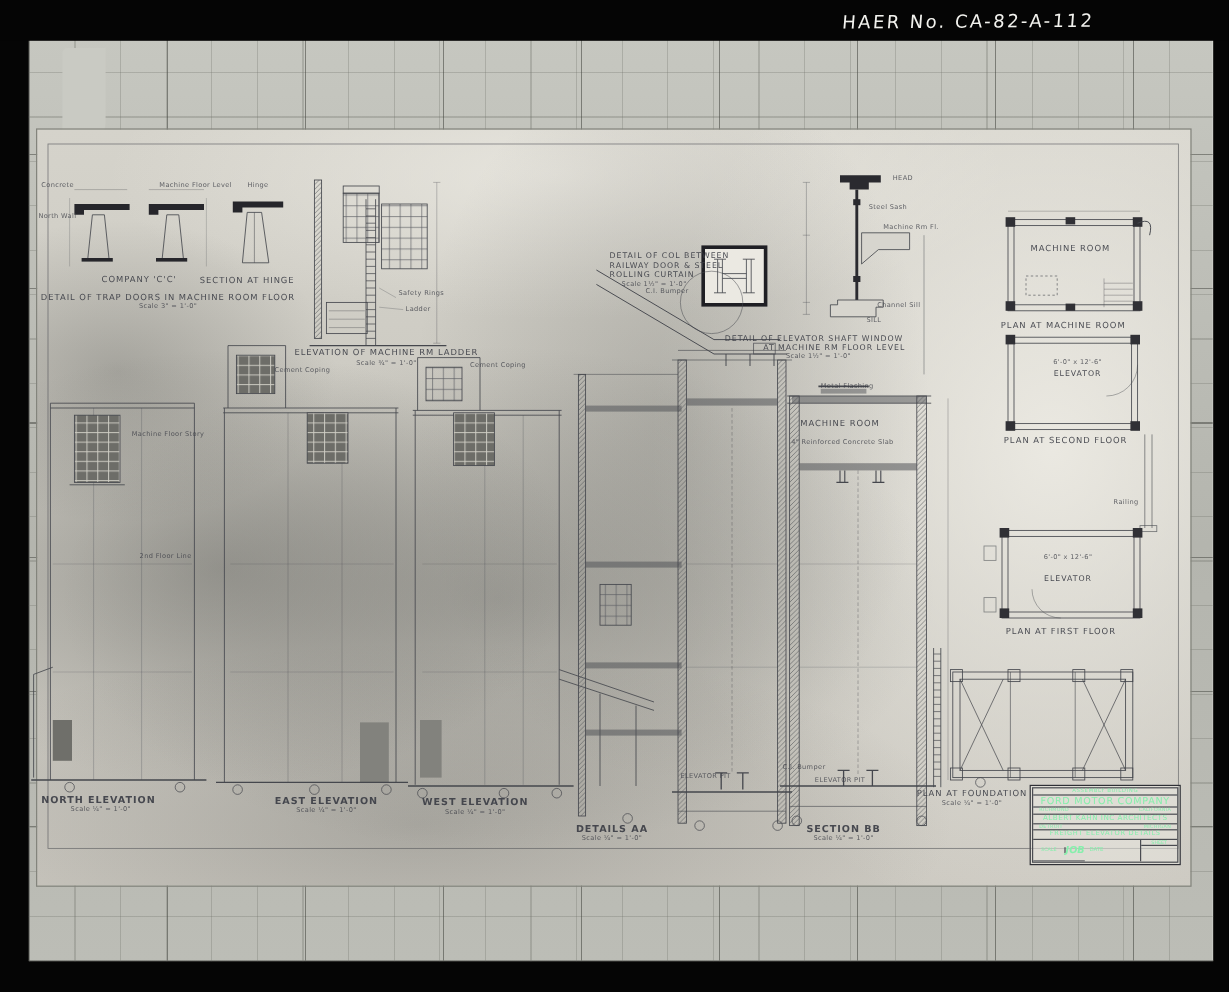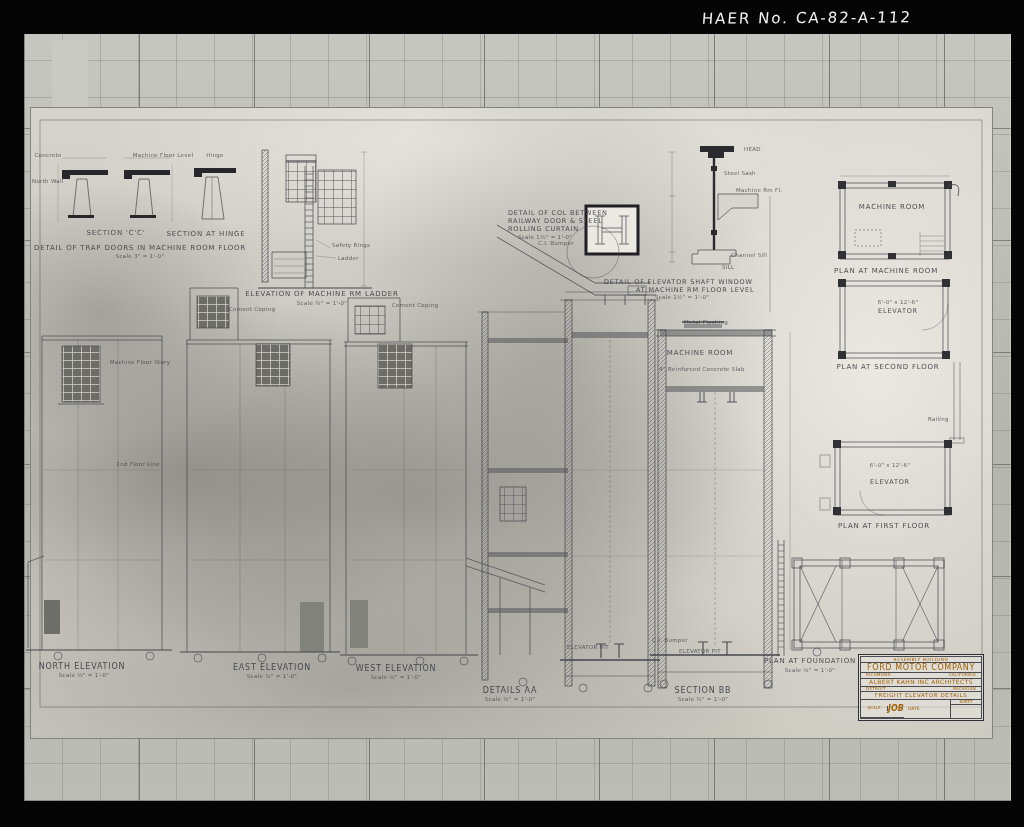--- a/index.html
+++ b/index.html
@@ -27,28 +27,28 @@
       radial-gradient(300px 420px at 55% 38%, rgba(106,106,102,.3), transparent 72%),
       radial-gradient(260px 180px at 7% 32%, rgba(88,88,84,.35), transparent 70%),
       radial-gradient(620px 210px at 33% 92%, rgba(96,96,92,.32), transparent 72%),
       radial-gradient(430px 520px at 88% 42%, rgba(240,238,231,.85), transparent 78%),
       radial-gradient(500px 160px at 45% 6%, rgba(238,236,229,.7), transparent 75%),
       linear-gradient(180deg,#d5d3cb,#c7c5bd 60%,#ccc9c1);}
   svg#linework{position:absolute;left:0;top:0;width:1024px;height:827px;pointer-events:none;}
   
   .cap,.cap7,.cap6,.tiny{position:absolute;color:#3d3f47;white-space:nowrap;
     transform:translateX(-50%);letter-spacing:.8px;opacity:.92;}
-  .cap{font-size:8px;}
+  .cap{font-size:8px;font-weight:bold;}
   .cap7{font-size:7px;}
   .cap6{font-size:6.5px;}
   .tiny{font-size:5.5px;letter-spacing:.3px;opacity:.8;}
   .lft{transform:none;}
   
   #tblock{position:absolute;left:858px;top:654px;width:126px;height:67px;border:1.5px solid #2f3036;
-    background:rgba(233,231,224,.55);color:#a16207;box-sizing:border-box;}
+    background:rgba(233,231,224,.55);color:#86efac;box-sizing:border-box;}
   #tblock .in{position:absolute;inset:1px;border:.5px solid #4a4b51;display:flex;flex-direction:column;}
   .tbr{border-bottom:.5px solid #4a4b51;text-align:center;overflow:hidden;line-height:1.15;}
   .tb-bldg{font-size:4.5px;letter-spacing:.5px;}
   .tb-co{font-size:8px;letter-spacing:.6px;}
   .tb-sub{display:flex;justify-content:space-between;font-size:4px;padding:0 5px;letter-spacing:.3px;}
   .tb-arch{font-size:6px;letter-spacing:.4px;}
   .tb-sheettitle{font-size:5.5px;letter-spacing:.6px;}
   .tb-bottom{flex:1;display:flex;border-bottom:none;}
   .tb-left{flex:1;display:flex;border-right:.5px solid #4a4b51;}
   .tb-jobrow{flex:1;display:flex;align-items:center;border-bottom:.5px solid #4a4b51;}
@@ -273,21 +273,21 @@
           <rect x="934" y="640" width="10" height="10"></rect>
         <rect x="840" y="558" width="10" height="10"></rect>
           <rect x="894" y="558" width="10" height="10"></rect>
         <rect x="840" y="640" width="10" height="10"></rect>
           <rect x="894" y="640" width="10" height="10"></rect>
         <circle cx="817" cy="652" r="4" stroke-width=".6"></circle>
       </g>
     </g>
   </svg>
 
-  <div class="cap7" style="left:116px;top:229px">SECTION 'C'C'</div>
+  <div class="cap7" style="left:116px;top:229px">COMPANY 'C'C'</div>
   <div class="cap7" style="left:206px;top:230px">SECTION AT HINGE</div>
   <div class="cap7" style="left:140px;top:244px">DETAIL OF TRAP DOORS IN MACHINE ROOM FLOOR</div>
   <div class="tiny" style="left:140px;top:253px">Scale 3" = 1'-0"</div>
   <div class="tiny" style="left:48px;top:152px">Concrete</div>
   <div class="tiny" style="left:163px;top:152px">Machine Floor Level</div>
   <div class="tiny" style="left:215px;top:152px">Hinge</div>
   <div class="tiny lft" style="left:32px;top:178px">North Wall</div>
 
   <div class="cap7" style="left:322px;top:290px">ELEVATION OF MACHINE RM LADDER</div>
   <div class="tiny" style="left:322px;top:300px">Scale ¾" = 1'-0"</div>

